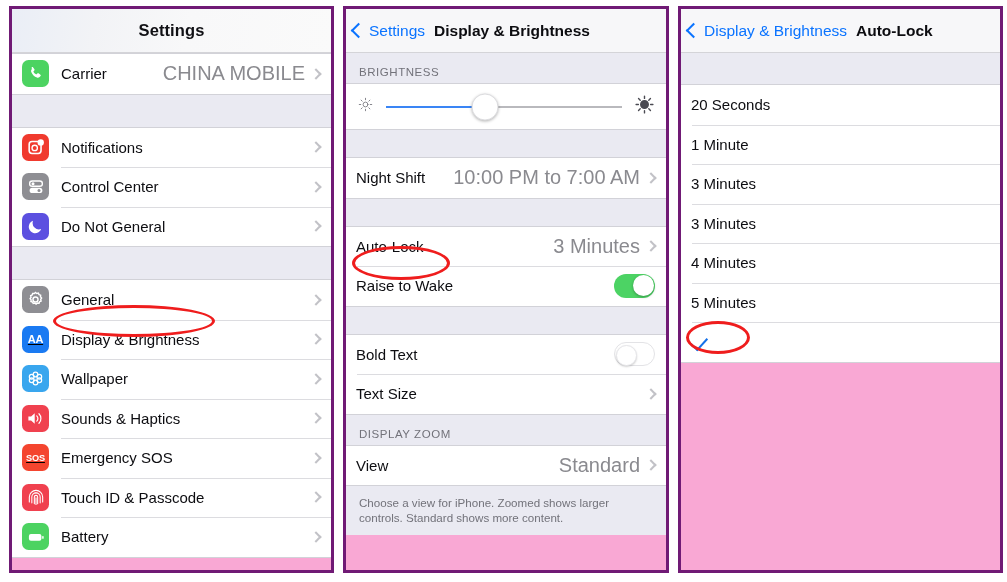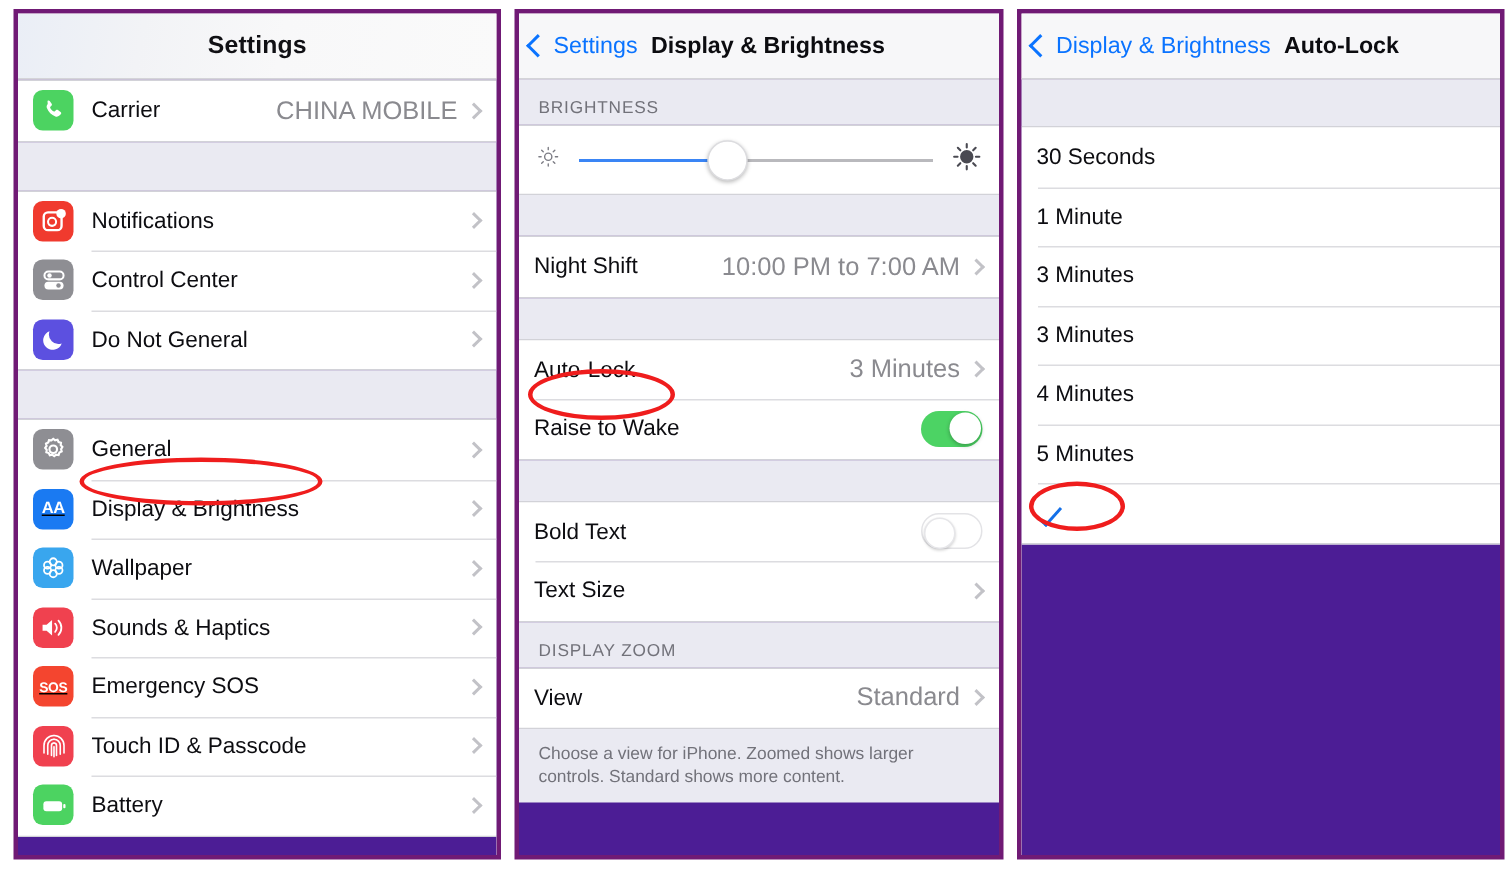--- a/index.html
+++ b/index.html
@@ -68,21 +68,21 @@
   .nav-back-label { font-size: 15.5px; color: #0a73ff; }
   .nav-head-title {
     font-size: 15.5px;
     font-weight: bold;
     color: #0c0c10;
     margin-left: 9px;
     white-space: nowrap;
   }
 
   
-  .scroll { height: calc(100% - 44px); background: #4c1d95; overflow: hidden; }
+  .scroll { height: calc(100% - 44px); background: #f9a8d4; overflow: hidden; }
   .gap { background: #eaeaf2; }
   .sect {
     background: #ffffff;
     border-top: 1px solid #d2d2d8;
     border-bottom: 1px solid #d2d2d8;
   }
   .row {
     display: flex;
     align-items: center;
     height: 39.5px;
@@ -99,21 +99,21 @@
     height: 1px; background: #dcdce0;
   }
   .row.noindent + .row.noindent::before { left: 11px; }
   .row-label {
     font-size: 15px;
     color: #0d0d11;
     flex: 1 1 auto;
     white-space: nowrap;
   }
   .row-value {
-    font-size: 17px;
+    font-size: 20px;
     color: #8a8a8f;
     margin-right: 7px;
     white-space: nowrap;
   }
   .chev {
     width: 8px; height: 8px;
     border-top: 2px solid #c2c2c7;
     border-right: 2px solid #c2c2c7;
     transform: rotate(45deg);
     flex: 0 0 auto;
@@ -472,21 +472,21 @@
         <span class="chev-back"></span>
         <span class="nav-back-label">Display &amp; Brightness</span>
       </span>
       <span class="nav-head-title">Auto-Lock</span>
     </div>
 
     <div class="scroll">
       <div class="gap" style="height:31px"></div>
       <div class="sect" id="autolockSect">
           <div class="row noindent">
-            <span class="row-label">30 Seconds</span>
+            <span class="row-label">20 Seconds</span>
           </div>
           <div class="row noindent">
             <span class="row-label">1 Minute</span>
           </div>
           <div class="row noindent">
             <span class="row-label">3 Minutes</span>
           </div>
           <div class="row noindent">
             <span class="row-label">3 Minutes</span>
           </div>

